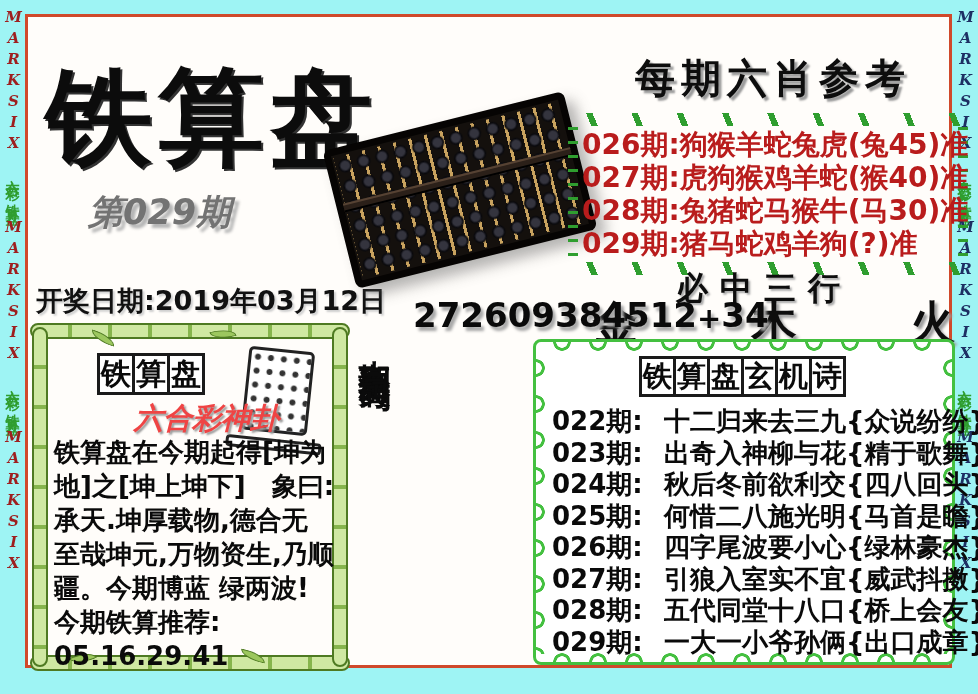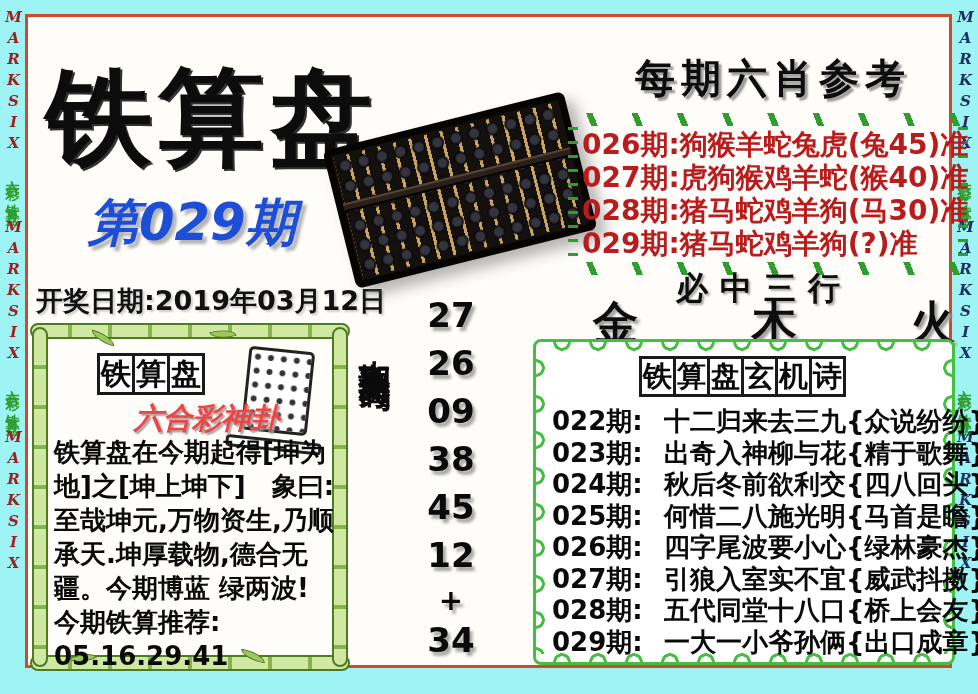--- a/index.html
+++ b/index.html
@@ -17,22 +17,22 @@
   .edge-right .seg.latin { color:#1d2f63; }
   .seg.cjk { font-size:14px; color:#2f9e2f; letter-spacing:4px; }
 
   
   .panel { position:absolute; left:25px; top:14px; width:927px; height:654px;
            background:#fffdfa; border:3px solid #d0492b; }
 
   .main-title { position:absolute; left:18px; top:30px; font-size:106px; font-weight:900;
                 letter-spacing:6px; color:#0c0c0c; font-family:"DejaVu Sans",sans-serif;
                 text-shadow:2px 2px 0 #333; white-space:nowrap; }
-  .issue { position:absolute; left:60px; top:172px; font-size:51px; font-weight:bold; font-style:italic;
-           color:#1d4ed8; text-shadow:4px 4px 3px #b5b5b5; }
+  .issue { position:absolute; left:60px; top:172px; font-size:35px; font-weight:bold; font-style:italic;
+           color:#737373; text-shadow:4px 4px 3px #b5b5b5; }
   .draw-date { position:absolute; left:8px; top:266px; font-size:27px; font-weight:bold; color:#111;
                text-shadow:2px 2px 2px #cfcfcf; white-space:nowrap;text-align:center; }
 
   
   .abacus-photo { position:absolute; left:300px; top:72px; width:268px; height:212px; }
   .ab-frame { position:absolute; left:8px; top:30px; width:248px; height:142px;
               transform:rotate(-14deg); background:#14100d; border:7px solid #060403;
               border-radius:7px; box-shadow:8px 10px 14px rgba(90,90,90,.45); }
   .ab-rods { position:absolute; inset:2px;
              background:repeating-linear-gradient(90deg, transparent 0 13px, #c9a35f 13px 16px); }
@@ -65,21 +65,21 @@
                  color:#0d0d0d; text-shadow:2px 2px 2px #aaa; white-space:nowrap; }
   .elements-row { position:absolute; left:565px; top:276px; width:362px; display:flex;
                   justify-content:space-between; font-size:45px; font-weight:bold;
                   font-family:"DejaVu Serif","Liberation Serif",serif; color:#0d0d0d;
                   text-shadow:3px 3px 3px #999; }
 
   
   .v-label { position:absolute; left:325px; top:318px; writing-mode:vertical-rl; text-orientation:upright;
              font-size:32px; font-weight:bold; color:#0b0b0b; letter-spacing:3px; height:300px; }
   .numbers-col { position:absolute; left:385px; top:278px; width:76px; display:flex;
-                 flex-direction:column; align-items:center; }
+                 flex-direction:row; align-items:center; }
   .num { height:48px; font-size:34px; font-weight:900; color:#0a0a0a; text-shadow:3px 4px 3px #a8a8a8; }
   .num.plus { height:37px; font-size:29px; }
 
   
   .stamp { position:absolute; left:505px; top:322px; width:422px; height:326px; background:#fff;
            border:3px solid #44c040; border-radius:8px; }
   .sc-h { position:absolute; left:8px; right:8px; height:12px;
           background:radial-gradient(circle 9px at 50% 0%, #fff 0 5.5px, #44c040 6px 8.5px, transparent 9px);
           background-size:36px 12px; background-repeat:repeat-x; }
   .sc-h.b { bottom:0; transform:scaleY(-1); } .sc-h.t { top:0; }
@@ -160,21 +160,21 @@
 
   <div class="sixxiao-title">每期六肖参考</div>
   <div class="sixxiao-box">
     <div class="dash-h top"></div>
     <div class="dash-h bottom"></div>
     <div class="dash-v left"></div>
     <div class="dash-v right"></div>
     <div class="sixxiao-rows">
       <div class="sixxiao-row">026期:狗猴羊蛇兔虎(兔45)准</div>
       <div class="sixxiao-row">027期:虎狗猴鸡羊蛇(猴40)准</div>
-      <div class="sixxiao-row">028期:猪马蛇鸡羊狗(马30)准</div>
+      <div class="sixxiao-row">028期:兔猪蛇马猴牛(马30)准</div>
       <div class="sixxiao-row">029期:猪马蛇鸡羊狗(?)准</div>
     </div>
   </div>
 
   <div class="three-title">必中三行</div>
   <div class="elements-row">
     <span>金</span>
     <span>木</span>
     <span>火</span>
   </div>
@@ -264,21 +264,21 @@
       <span class="tile">盘</span>
     </div>
     <div class="mini-abacus">
       <div class="ma-body"></div>
       <div class="ma-base"></div>
     </div>
     <div class="gua-subtitle">六合彩神卦</div>
     <div class="gua-body">
       <div class="gua-line">铁算盘在今期起得[坤为</div>
       <div class="gua-line">地]之[坤上坤下]　象曰:</div>
+      <div class="gua-line">承天.坤厚载物,德合无</div>
       <div class="gua-line">至哉坤元,万物资生,乃顺</div>
-      <div class="gua-line">承天.坤厚载物,德合无</div>
       <div class="gua-line">疆。今期博蓝 绿两波!</div>
       <div class="gua-line">今期铁算推荐:</div>
       <div class="gua-line">05.16.29.41</div>
     </div>
   </div>
 
 </div>
 
 </body></html>

